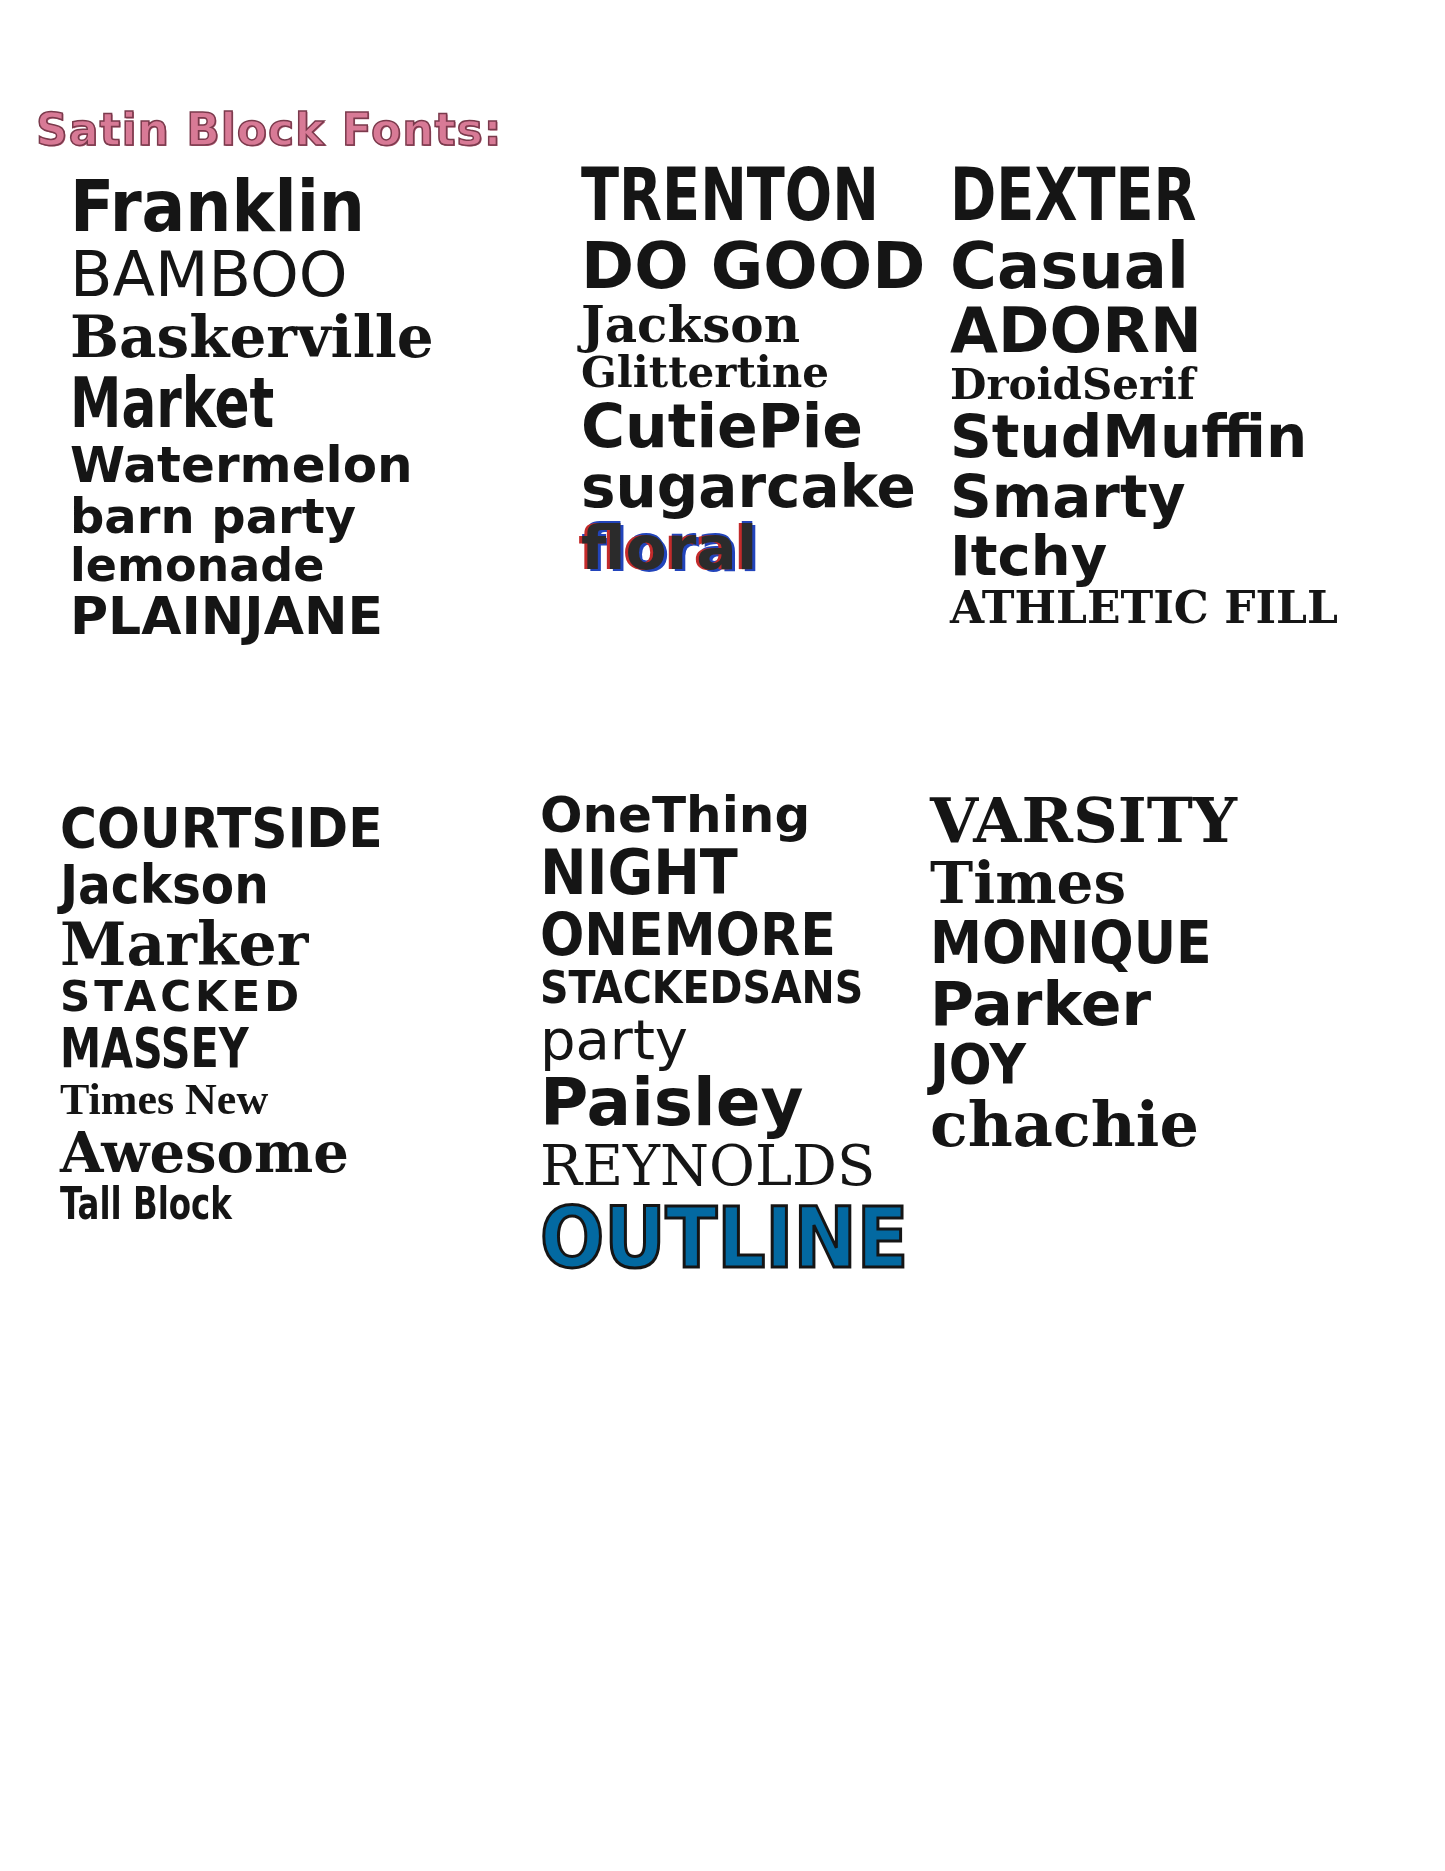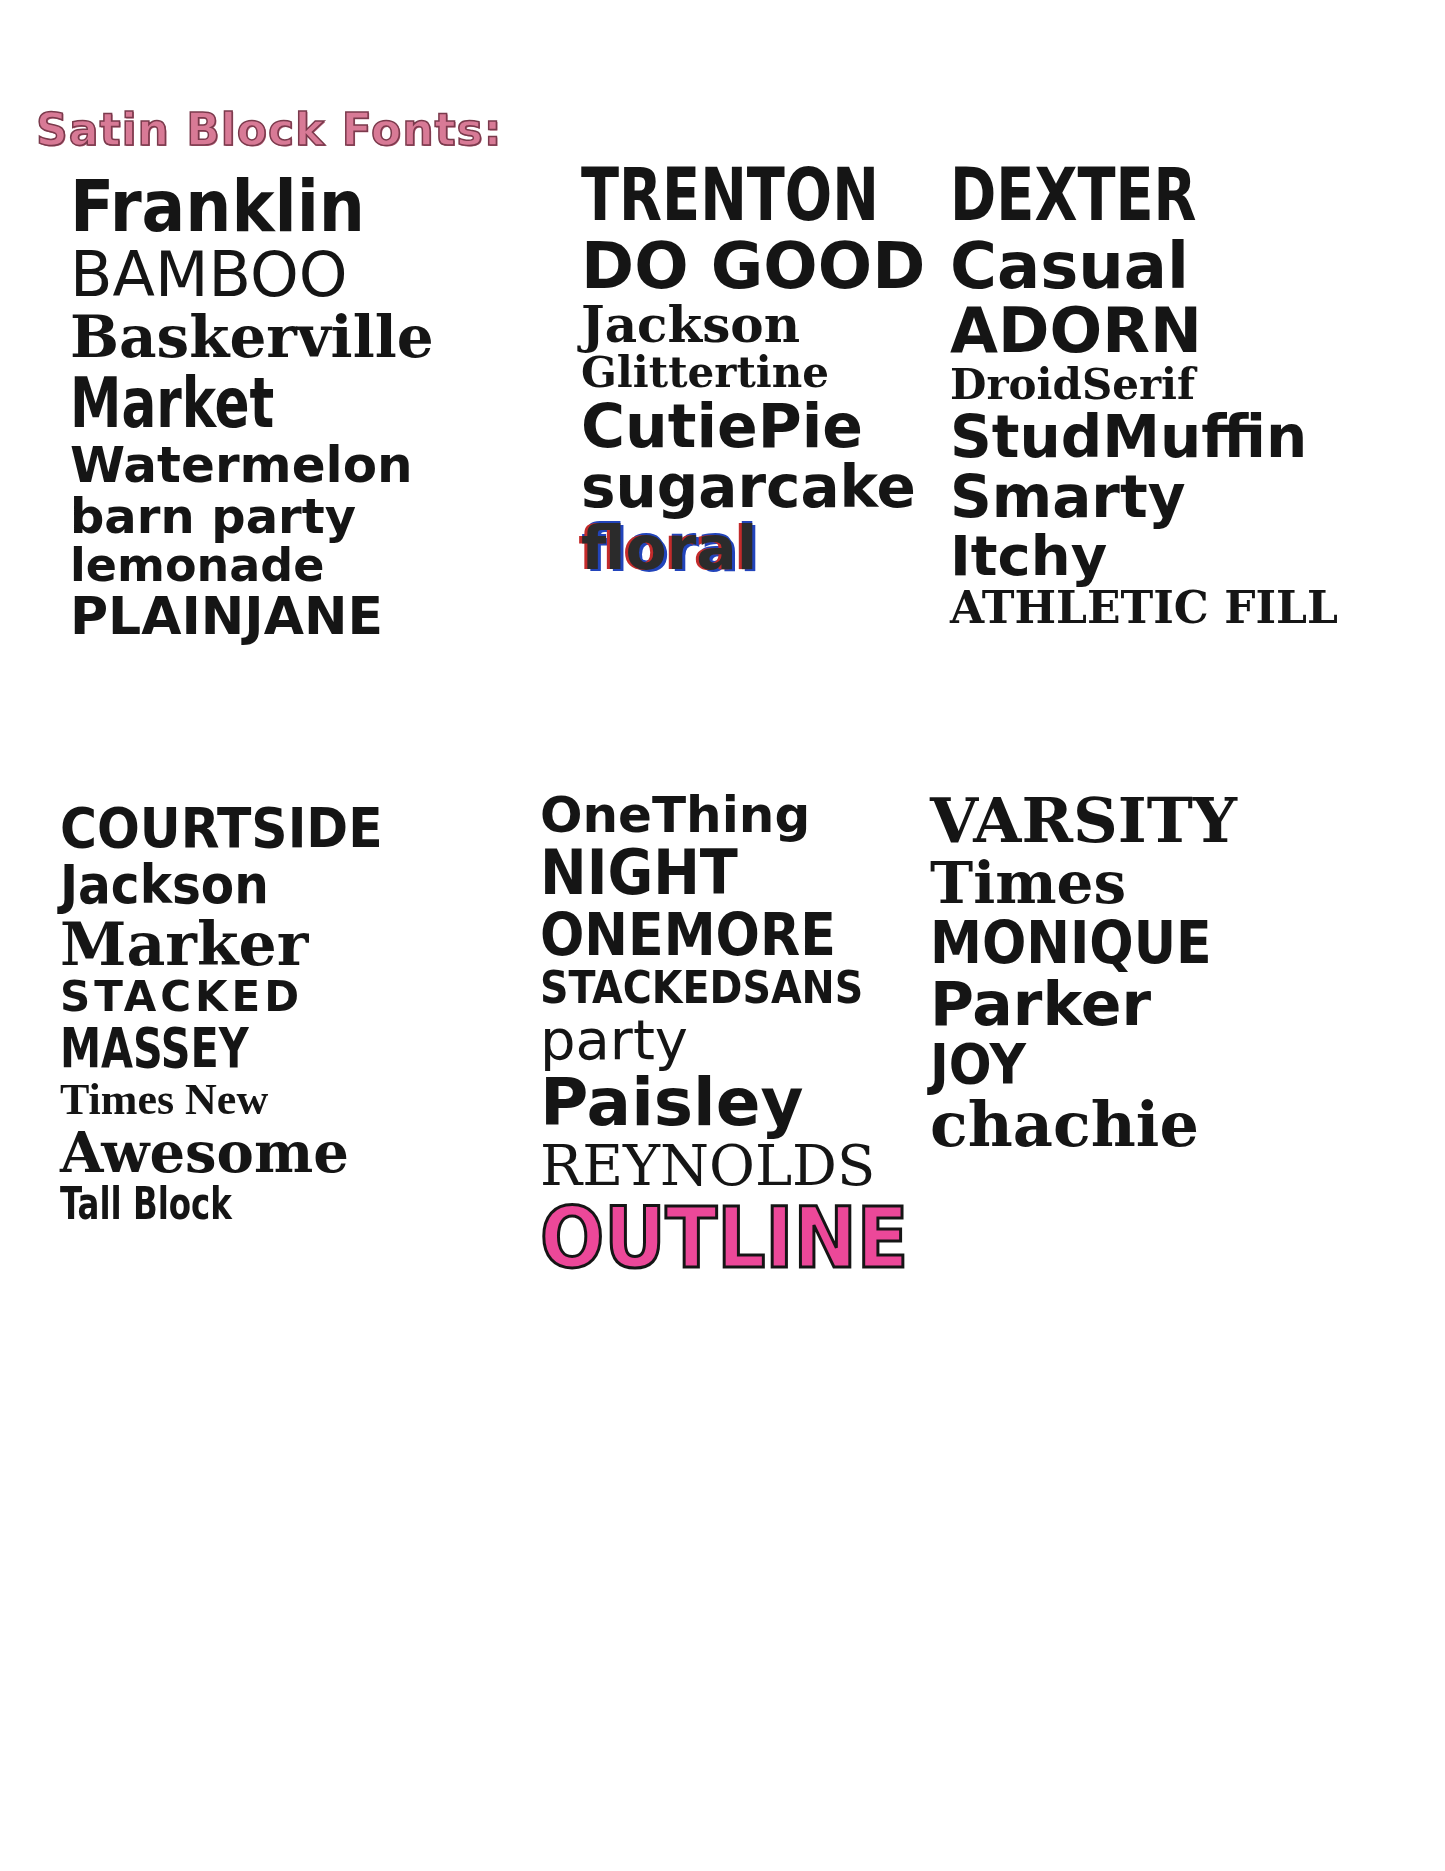--- a/index.html
+++ b/index.html
@@ -61,21 +61,21 @@
   #col3-bot   { left: 930px; top: 630px; width: 480px; }
 
   
   .s-cond       { font-family: "DejaVu Sans Condensed", "Liberation Sans", sans-serif; font-weight: 700; }
   .s-serif      { font-family: "DejaVu Serif", serif; font-weight: 700; }
   .s-serif-n    { font-family: "DejaVu Serif", serif; font-weight: 400; }
   .s-sans       { font-family: "DejaVu Sans", sans-serif; font-weight: 700; }
   .s-sans-n     { font-family: "DejaVu Sans", sans-serif; font-weight: 400; }
   .s-libserif   { font-family: "Liberation Serif", serif; font-weight: 700; }
   .s-outline {
-    color: #ec4899;
+    color: #0369a1;
     -webkit-text-stroke: 3px #151515;
     text-shadow: none;
   }
   .s-floral {
     color: #2b2b2b;
     text-shadow: -3px 0 0 #c32b2b, 3px 2px 0 #2244bb, 0 -2px 0 #2244bb;
   }
   .narrow { transform: scaleX(0.82); transform-origin: left center; }
   .tall   { transform: scaleY(1.18); transform-origin: left bottom; }
   .spaced { letter-spacing: 4px; }

